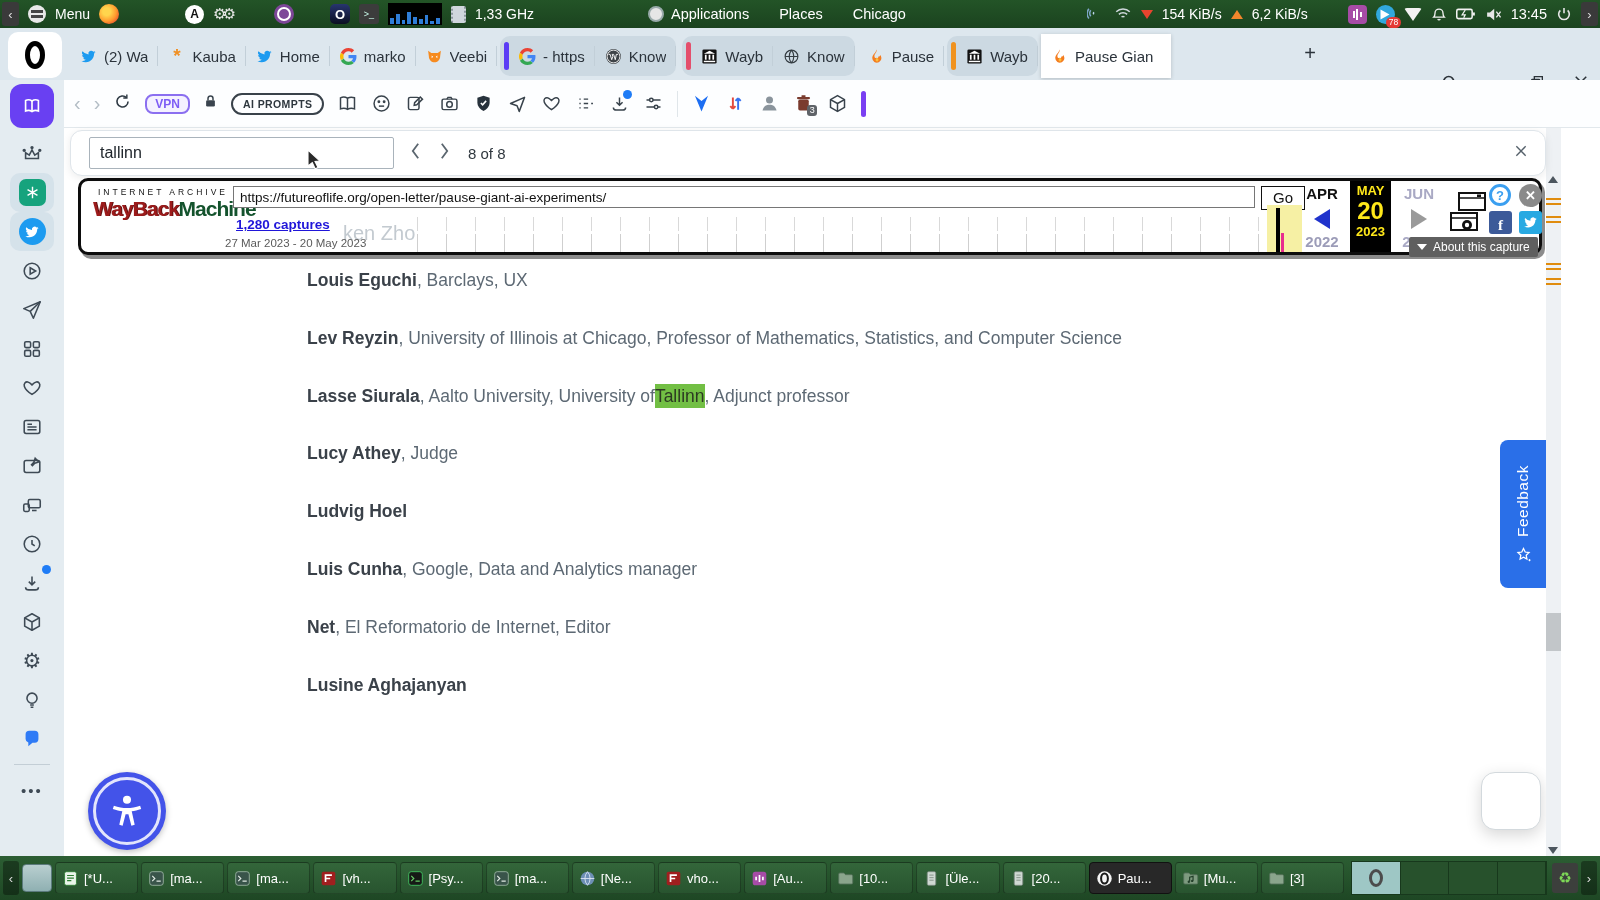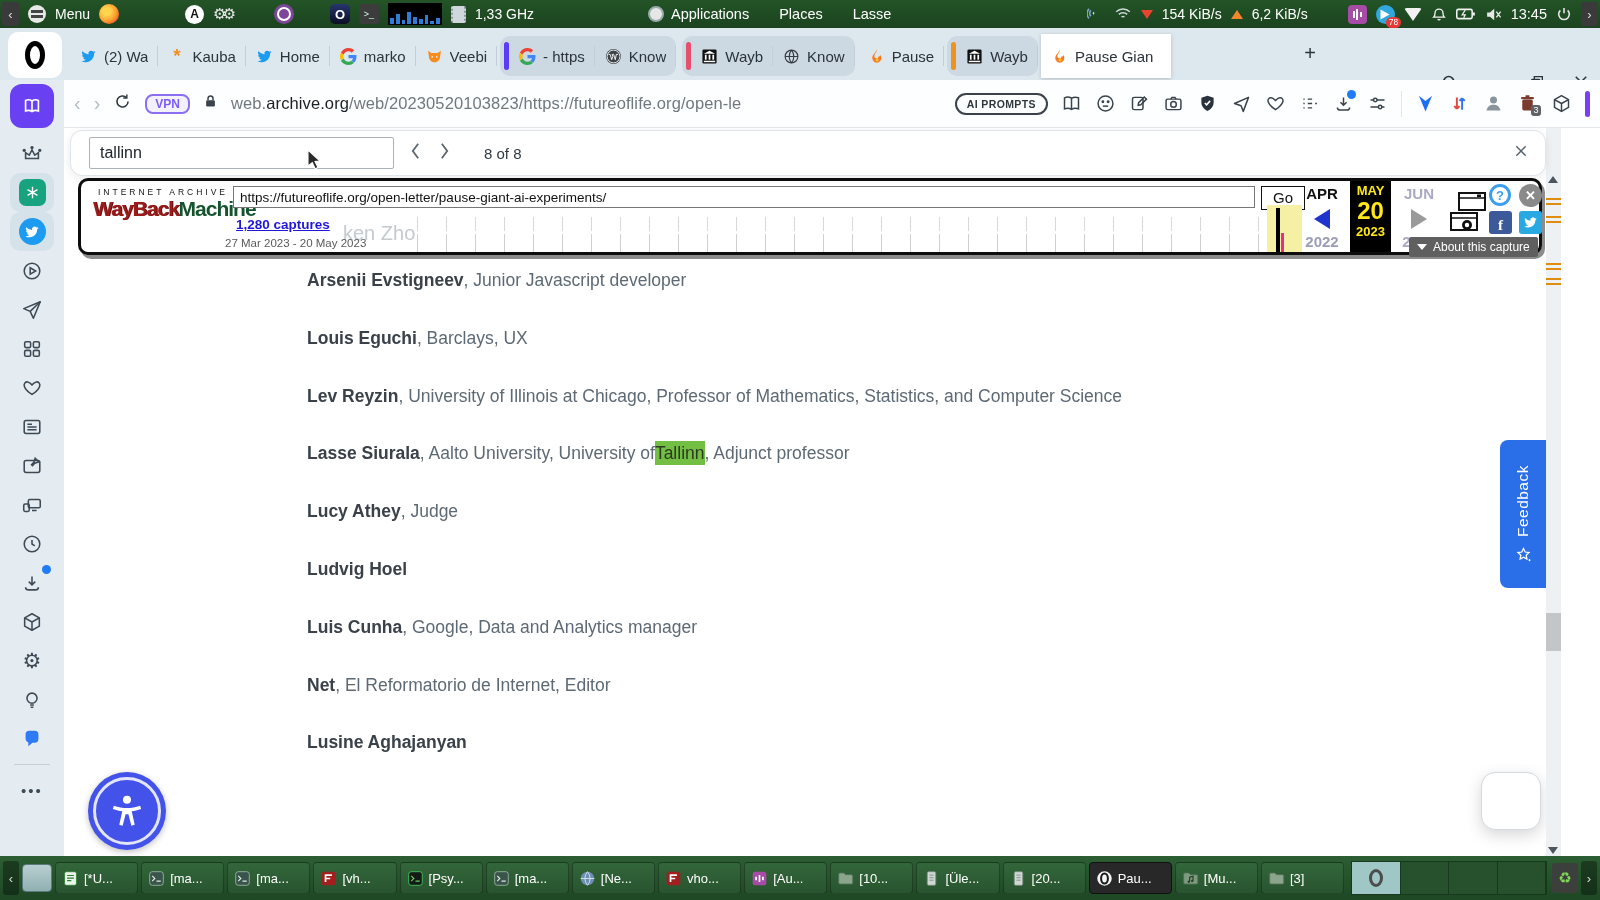--- a/index.html
+++ b/index.html
@@ -88,21 +88,21 @@
 .sb-dots{color:#3e4a55;font-size:15px;letter-spacing:2px}
 .sb-div{width:36px;height:1px;background:#c3ced6;margin:6px 0}
 .dlw{position:relative}
 .dlw .dot{position:absolute;right:3px;top:2px;width:9px;height:9px;border-radius:50%;background:#1f7cf6}
 
 
 .page{position:absolute;left:0;top:48px;width:1536px;height:728px;background:#fff}
 .find-panel{position:absolute;left:6px;top:2px;width:1476px;height:46px;background:#fff;border:1px solid #dfe5ea;border-radius:12px;box-shadow:0 2px 8px rgba(0,0,0,.08);display:flex;align-items:center;z-index:30}
 .find-input{margin-left:18px;width:305px;height:32px;border:1px solid #a9b3bb;border-radius:2px;font-size:16px;padding:0 10px;font-family:"Liberation Sans",sans-serif;color:#20262c;outline:none}
 .find-chevs{display:flex;gap:18px;margin-left:16px;color:#5b666f}
-.find-count{margin-left:34px;font-size:15px;color:#30383f}
+.find-count{margin-left:18px;font-size:15px;color:#30383f}
 .find-close{margin-left:auto;margin-right:16px;color:#55606a}
 .cursor{position:absolute;left:236px;top:18px;z-index:40}
 
 
 .wayback{position:absolute;left:14px;top:50px;width:1464px;height:77px;background:#fff;border:3px solid #0d0d0d;border-radius:10px;box-shadow:3px 4px 0 rgba(0,0,0,.45);z-index:20}
 .wb-inner{position:relative;width:100%;height:100%}
 .wb-logo{position:absolute;left:12px;top:6px;width:140px;text-align:center}
 .wb-arch{font-size:8.5px;letter-spacing:3px;color:#111;white-space:nowrap}
 .wb-name{font-size:21px;font-weight:bold;line-height:24px;letter-spacing:-1px;white-space:nowrap}
 .wb-name .red{color:#9c1b1b;text-shadow:1px 0 #5e0f0f}
@@ -203,21 +203,21 @@
         </span>
       <span class="chip"></span>
       <span>1,33 GHz</span>
     </div>
     <div class="tp-center">
       <span style="display:flex;align-items:center;gap:7px">
           <span class="circ" style="width:16px;height:16px;background:#e6e6e6;border:2px solid #9aa"></span>
           <span>Applications</span>
         </span>
       <span>Places</span>
-      <span>Lasse</span>
+      <span>Chicago</span>
     </div>
     <div class="tp-right">
       <span class="sig">
           <svg width="18" height="18" viewBox="0 0 24 24" fill="none" stroke="#7fa7c9" stroke-width="2">
             <path d="M5 15a7 7 0 0 1 0-8M2.5 18a11 11 0 0 1 0-13"></path>
             <path d="M9 12.5a3 3 0 0 1 0-3" stroke="#bcd6ea"></path>
           </svg>
         </span>
       <span class="sig">
           <svg width="18" height="16" viewBox="0 0 24 20" fill="none" stroke="#cfd8dc" stroke-width="2">
@@ -540,21 +540,20 @@
       <span class="nav-ico">›</span>
       <span class="reload"><svg width="19" height="19" viewBox="0 0 24 24" fill="none" stroke="#2f3a44" stroke-width="2">
             <path d="M19 12a7 7 0 1 1-2-4.9"></path>
             <path d="M17.5 3v4.5H13" stroke-width="1.8"></path>
           </svg></span>
       <span class="vpn">VPN</span>
       <span><svg width="15" height="17" viewBox="0 0 24 24" fill="#3a444e">
             <rect x="5" y="10" width="14" height="10" rx="2"></rect>
             <path d="M8 10V7a4 4 0 0 1 8 0v3" fill="none" stroke="#3a444e" stroke-width="2.4"></path>
           </svg></span>
-      <span class="url"><span class="u-dim">web.</span><span class="u-host">archive.org</span><span class="u-dim">/web/20230520103823/https://futureoflife.org/open-le</span></span>
       <span class="ai-pill">AI PROMPTS</span>
       <span class="a-ico">
           <svg viewBox="0 0 24 24" fill="none" stroke="#39434c" stroke-width="1.7">
             <path d="M12 6c-2.3-1.4-5.5-1.6-8-.5v12.6c2.5-1 5.7-.9 8 .5 2.3-1.4 5.5-1.6 8-.5V5.5c-2.5-1-5.7-.9-8 .5zM12 6v12.6"></path>
           </svg>
         </span>
       <span class="a-ico">
           <svg viewBox="0 0 24 24" fill="none" stroke="#39434c" stroke-width="1.7">
             <circle cx="12" cy="12" r="8.5"></circle>
             <circle cx="9" cy="10" r=".8" fill="#39434c"></circle>
@@ -717,24 +716,20 @@
             </div>
         <div class="about">
               <span class="tri"></span>
               <span>About this capture</span>
             </div>
       </div>
         </div>
 
       <div class="signatories" id="signatories">
           <div class="sig-row">
-            <span class="nm">Arsenii Evstigneev</span>
-            <span class="dt">, Junior Javascript developer</span>
-          </div>
-          <div class="sig-row">
             <span class="nm">Louis Eguchi</span>
             <span class="dt">, Barclays, UX</span>
           </div>
           <div class="sig-row">
             <span class="nm">Lev Reyzin</span>
             <span class="dt">, University of Illinois at Chicago, Professor of Mathematics, Statistics, and Computer Science</span>
           </div>
           <div class="sig-row">
             <span class="nm">Lasse Siurala</span>
             <span class="dt">, Aalto University, University of </span>

